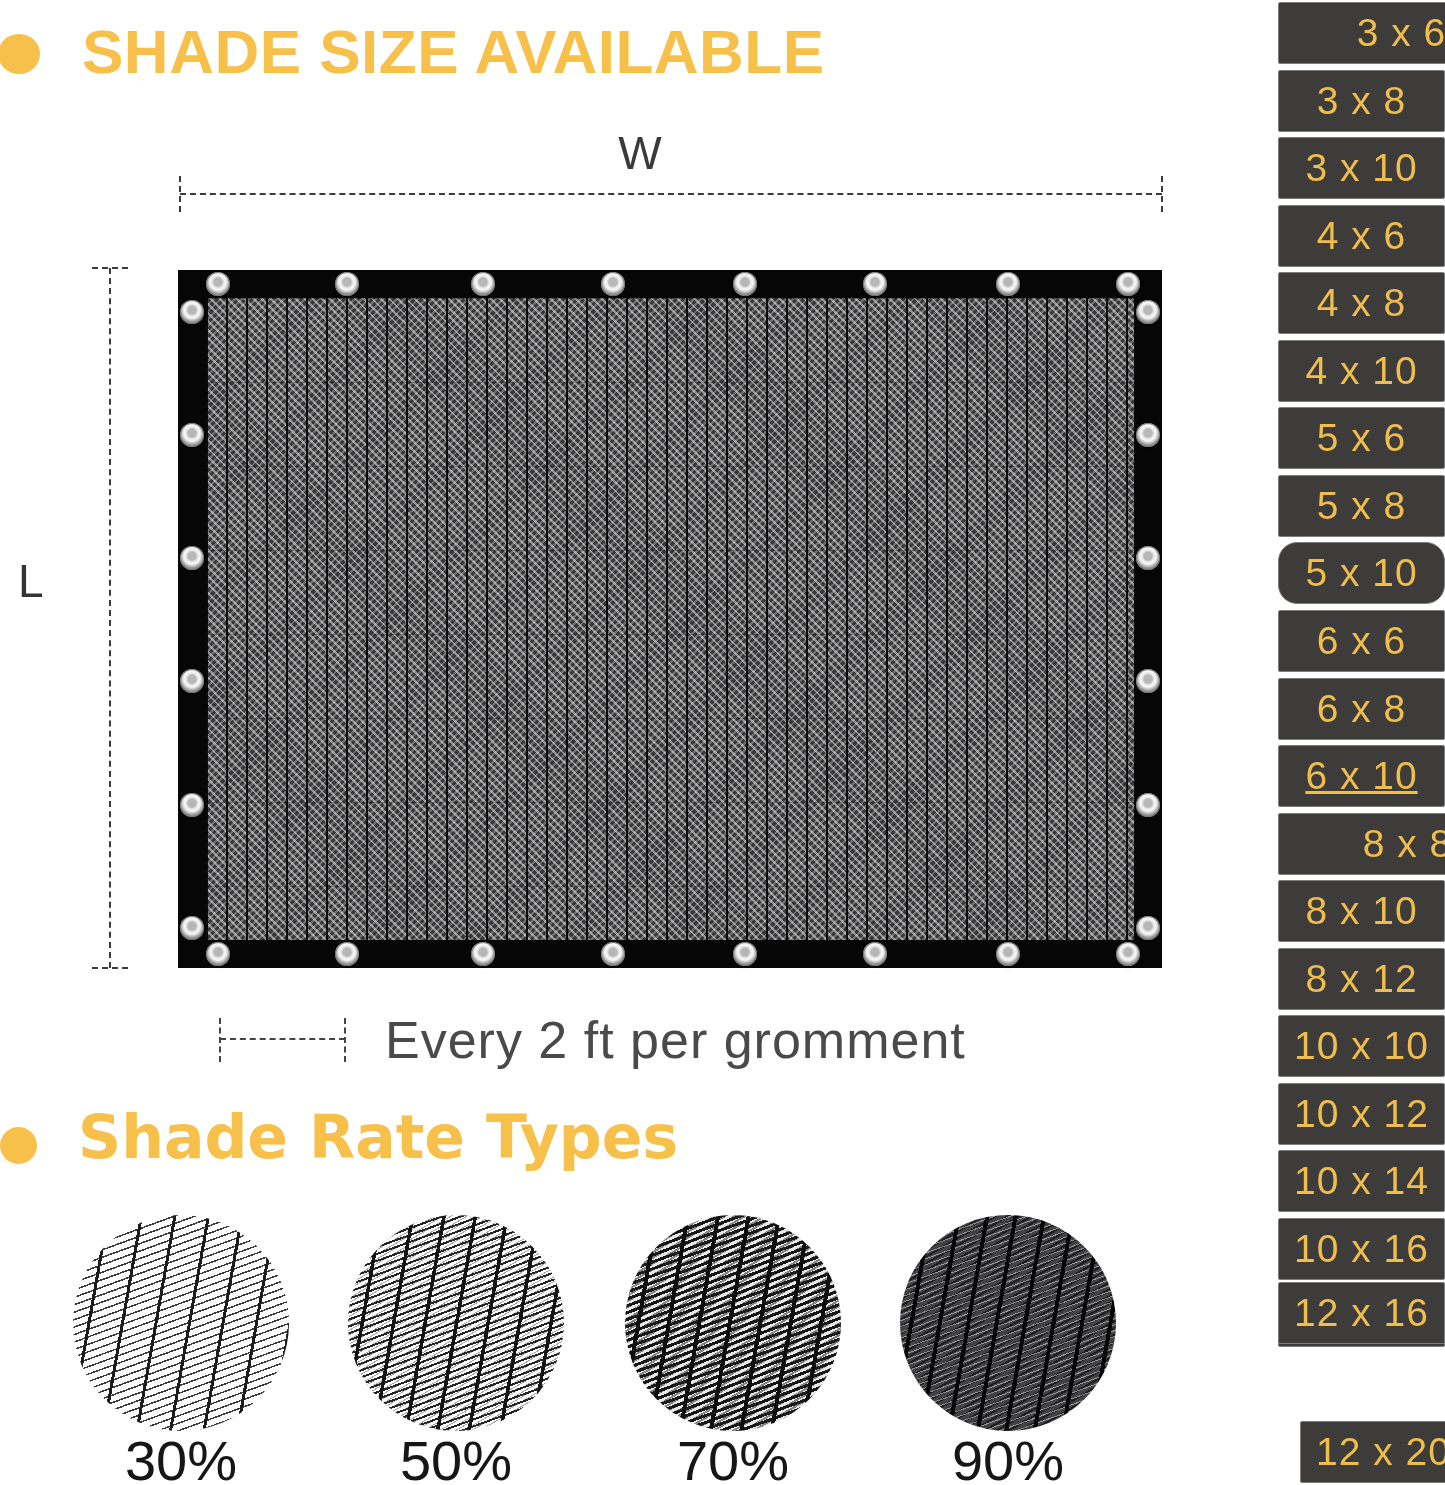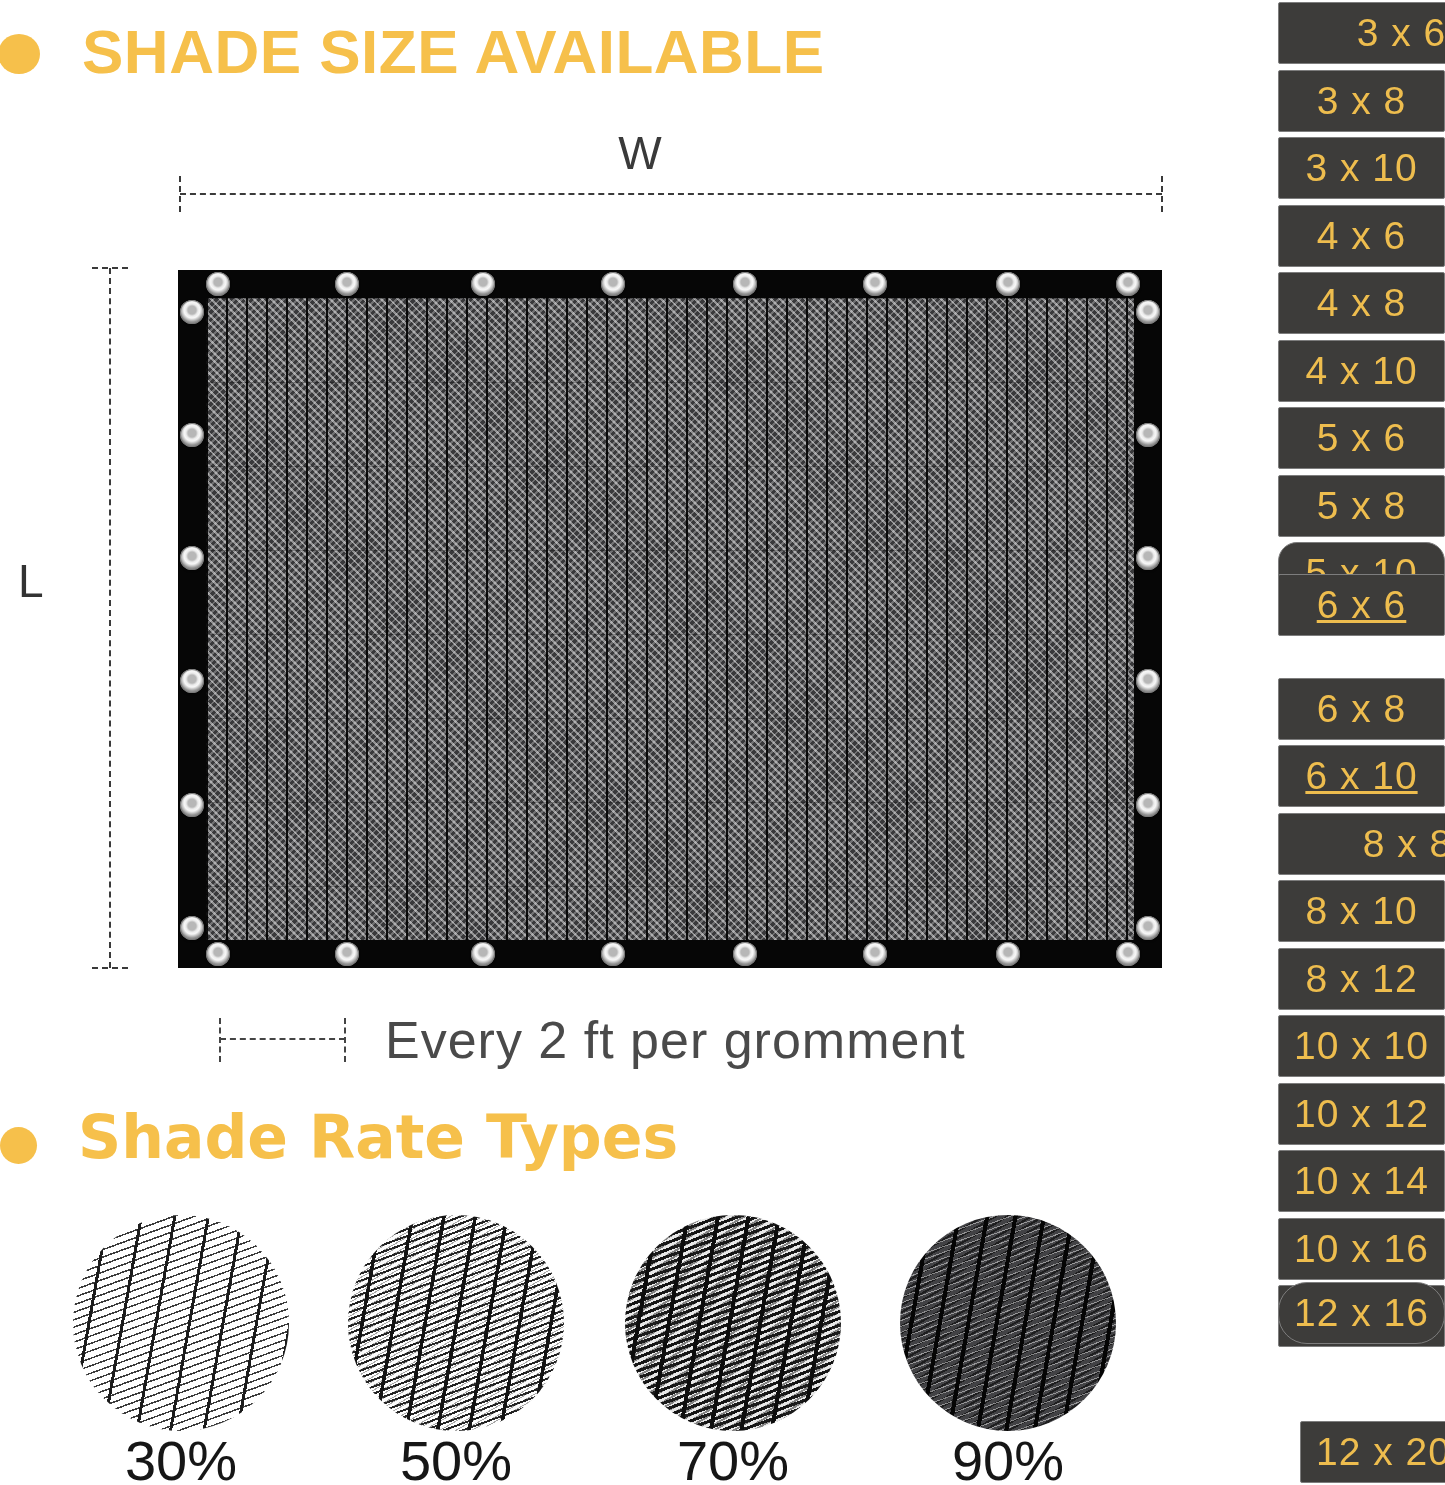--- a/index.html
+++ b/index.html
@@ -172,28 +172,28 @@
   <div class="sizecol" id="sizecol">
       <div class="sizebox" style="top: 2px; padding-left: 40px;">3 x 6</div>
       <div class="sizebox" style="top: 70px;">3 x 8</div>
       <div class="sizebox" style="top: 137px;">3 x 10</div>
       <div class="sizebox" style="top: 205px;">4 x 6</div>
       <div class="sizebox" style="top: 272px;">4 x 8</div>
       <div class="sizebox" style="top: 340px;">4 x 10</div>
       <div class="sizebox" style="top: 407px;">5 x 6</div>
       <div class="sizebox" style="top: 475px;">5 x 8</div>
       <div class="sizebox" style="top: 542px; border-radius: 19px;">5 x 10</div>
-      <div class="sizebox" style="top: 574px; text-decoration: underline;">6 x 6</div>
+      <div class="sizebox" style="top: 610px;">6 x 6</div>
       <div class="sizebox" style="top: 678px;">6 x 8</div>
       <div class="sizebox" style="top: 745px; text-decoration: underline;">6 x 10</div>
       <div class="sizebox" style="top: 813px; padding-left: 46px;">8 x 8</div>
       <div class="sizebox" style="top: 880px;">8 x 10</div>
       <div class="sizebox" style="top: 948px;">8 x 12</div>
       <div class="sizebox" style="top: 1015px;">10 x 10</div>
       <div class="sizebox" style="top: 1083px;">10 x 12</div>
       <div class="sizebox" style="top: 1150px;">10 x 14</div>
       <div class="sizebox" style="top: 1218px;">10 x 16</div>
       <div class="sizebox" style="top: 1285px;">10 x 20</div>
-      <div class="sizebox" style="top: 1282px; border-radius: 29px;">12 x 16</div>
+      <div class="sizebox" style="top: 1282px;">12 x 16</div>
       <div class="sizebox" style="top: 1421px; margin-left: 22px;">12 x 20</div>
     </div>
 
 </div>
 
 </body></html>

